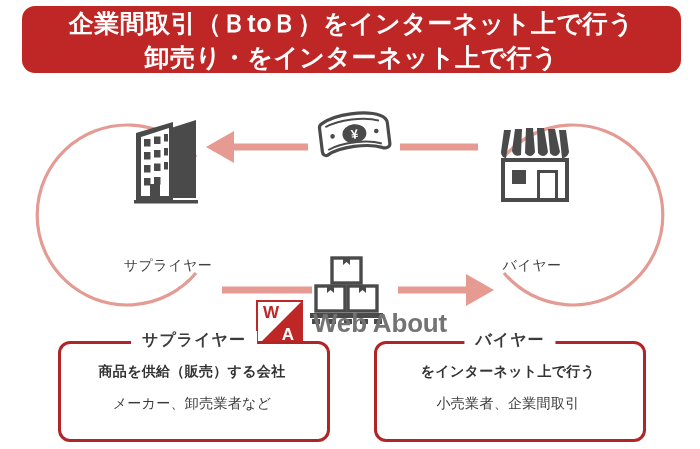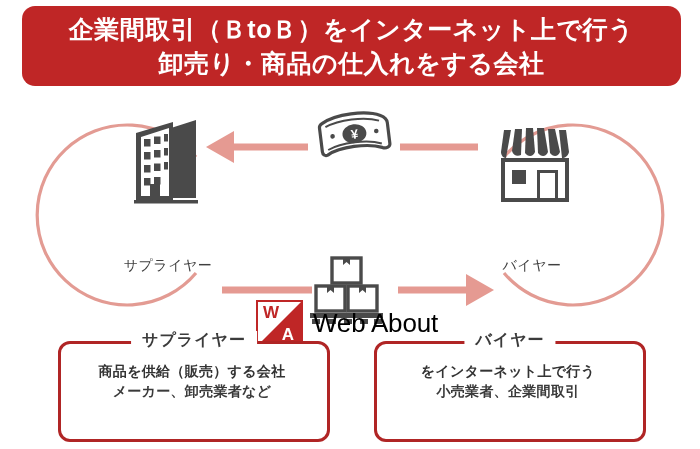--- a/index.html
+++ b/index.html
@@ -17,21 +17,21 @@
     background: #ffffff;
     overflow: hidden;
   }
 
   
   #header-banner {
     position: absolute;
     left: 22px;
     top: 6px;
     width: 659px;
-    height: 80px;
+    height: 67px;
     background: #bf2626;
     border-radius: 13px;
     box-sizing: border-box;
     display: flex;
     flex-direction: column;
     align-items: center;
     justify-content: center;
     gap: 2px;
   }
   .banner-line {
@@ -111,22 +111,22 @@
     right: 7px;
     bottom: 2px;
     font-size: 17px;
     font-weight: bold;
     color: #ffffff;
     line-height: 1;
     z-index: 2;
   }
   #logo-text {
     font-size: 26px;
-    font-weight: normal;
-    color: #000000;
+    font-weight: bold;
+    color: #737373;
     letter-spacing: -0.2px;
     white-space: nowrap;
   }
 
   
   .info-box {
     position: absolute;
     box-sizing: border-box;
     border: 3px solid #b02525;
     border-radius: 12px;
@@ -160,36 +160,37 @@
   }
   .info-primary {
     font-size: 14px;
     font-weight: bold;
     color: #333333;
     letter-spacing: 0.3px;
     line-height: 1.4;
     white-space: nowrap;
   }
   .info-secondary {
+    margin-top: 12px;
     font-size: 14px;
-    font-weight: bold;
+    font-weight: normal;
     color: #3a3a3a;
     letter-spacing: 0.3px;
     line-height: 1.4;
     white-space: nowrap;
   }
 </style>
 </head>
 <body>
 
 <div id="page">
 
   <div id="header-banner">
     <div class="banner-line">企業間取引（ＢtoＢ）をインターネット上で行う</div>
-    <div class="banner-line">卸売り・商品の仕入れをする会社</div>
+    <div class="banner-line">卸売り・をインターネット上で行う</div>
   </div>
 
   <div id="flow-diagram">
 
     <svg id="flow-svg" width="700" height="225" viewBox="0 0 700 225">
 
       <path fill="none" stroke="#e39b93" stroke-width="3.2" d="M 196 57 A 90 90 0 1 0 196 173"></path>
 
       <path fill="none" stroke="#e39b93" stroke-width="3.2" d="M 504 57 A 90 90 0 1 1 504 173"></path>
 

